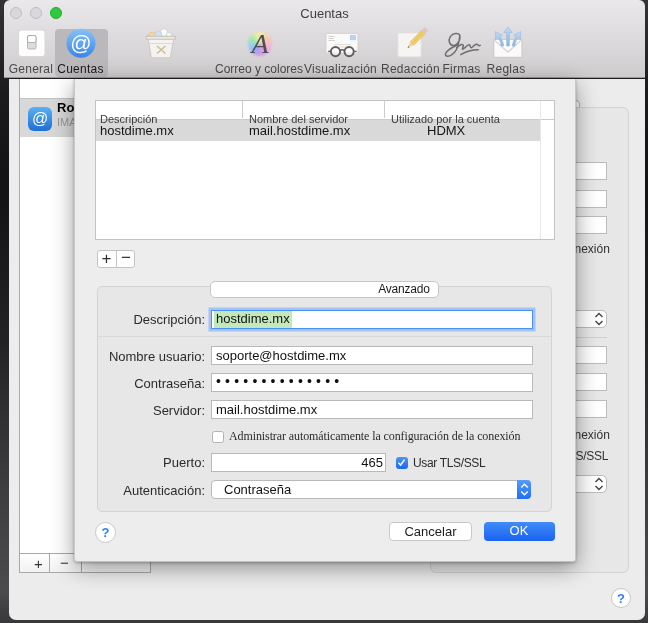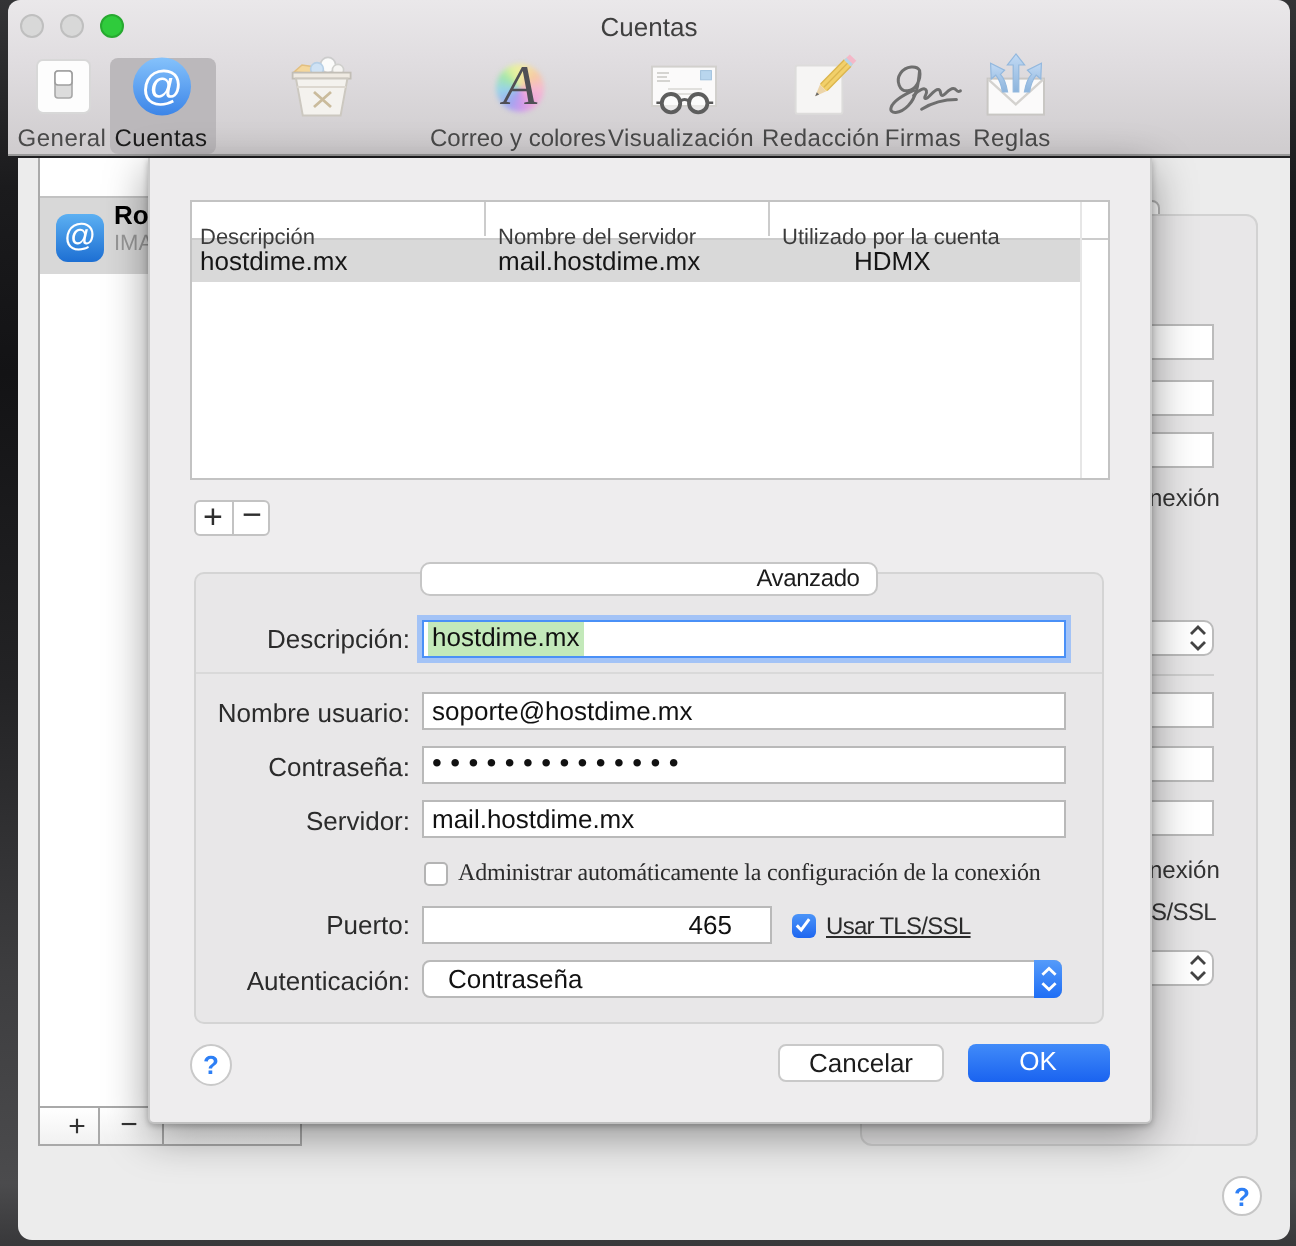--- a/index.html
+++ b/index.html
@@ -204,27 +204,27 @@
   <div class="flabel" style="left:60px;top:349px;width:145px;">Nombre usuario:</div>
   <div class="ffield" style="top:346px;">soporte@hostdime.mx</div>
   <div class="flabel" style="left:60px;top:376px;width:145px;">Contraseña:</div>
   <div class="ffield" style="top:373px;font-size:14px;letter-spacing:4.2px;line-height:15px;">••••••••••••••</div>
   <div class="flabel" style="left:60px;top:403px;width:145px;">Servidor:</div>
   <div class="ffield" style="top:400px;">mail.hostdime.mx</div>
   <div class="abs" style="left:211.5px;top:430.5px;width:12px;height:12px;background:#ffffff;
       border:1px solid #b4b4b4;border-radius:2.5px;"></div>
   <div class="abs" style="left:229px;top:428.5px;font-size:12px;letter-spacing:-0.1px;color:#2b2b2b;font-family:Liberation Serif, serif;">Administrar automáticamente la configuración de la conexión</div>
   <div class="flabel" style="left:60px;top:455px;width:145px;">Puerto:</div>
-  <div class="ffield" style="top:453px;width:175px;text-align:right;padding-right:19px;">465</div>
+  <div class="ffield" style="top:453px;width:175px;text-align:right;padding-right:2px;">465</div>
   <div class="abs" style="left:395.5px;top:456.5px;width:12px;height:12px;border-radius:3px;
       background:linear-gradient(#4b94f8,#1e66f0);"></div>
   <svg class="abs" style="left:397px;top:458px;" width="9" height="9" viewBox="0 0 9 9">
     <path d="M1.4 4.7 L3.6 7 L7.6 1.6" stroke="#fff" stroke-width="1.5" fill="none"></path>
         </svg>
-  <div class="abs" style="left:413px;top:455.5px;font-size:12px;letter-spacing:-0.35px;color:#2b2b2b;text-decoration:underline;">Usar TLS/SSL</div>
+  <div class="abs" style="left:413px;top:455.5px;font-size:12px;letter-spacing:-0.35px;color:#2b2b2b;">Usar TLS/SSL</div>
   <div class="flabel" style="left:60px;top:483px;width:145px;">Autenticación:</div>
   <div class="abs" style="left:211px;top:480px;width:320px;height:19px;background:#ffffff;
       border:1px solid #b9b9b9;border-radius:4px;font-size:13px;color:#111;
       line-height:17px;padding-left:12px;">Contraseña</div>
   <div class="abs" style="left:516.5px;top:480px;width:14.5px;height:19px;border-radius:0 4px 4px 0;
       background:linear-gradient(#559bfa,#1f6ef5);"></div>
   <svg class="abs" style="left:519.5px;top:483px;" width="9" height="13" viewBox="0 0 9 13">
     <path d="M1.2 4.4 L4.5 1.2 L7.8 4.4" stroke="#fff" stroke-width="1.4" fill="none"></path>
     <path d="M1.2 8.6 L4.5 11.8 L7.8 8.6" stroke="#fff" stroke-width="1.4" fill="none"></path>
         </svg>

